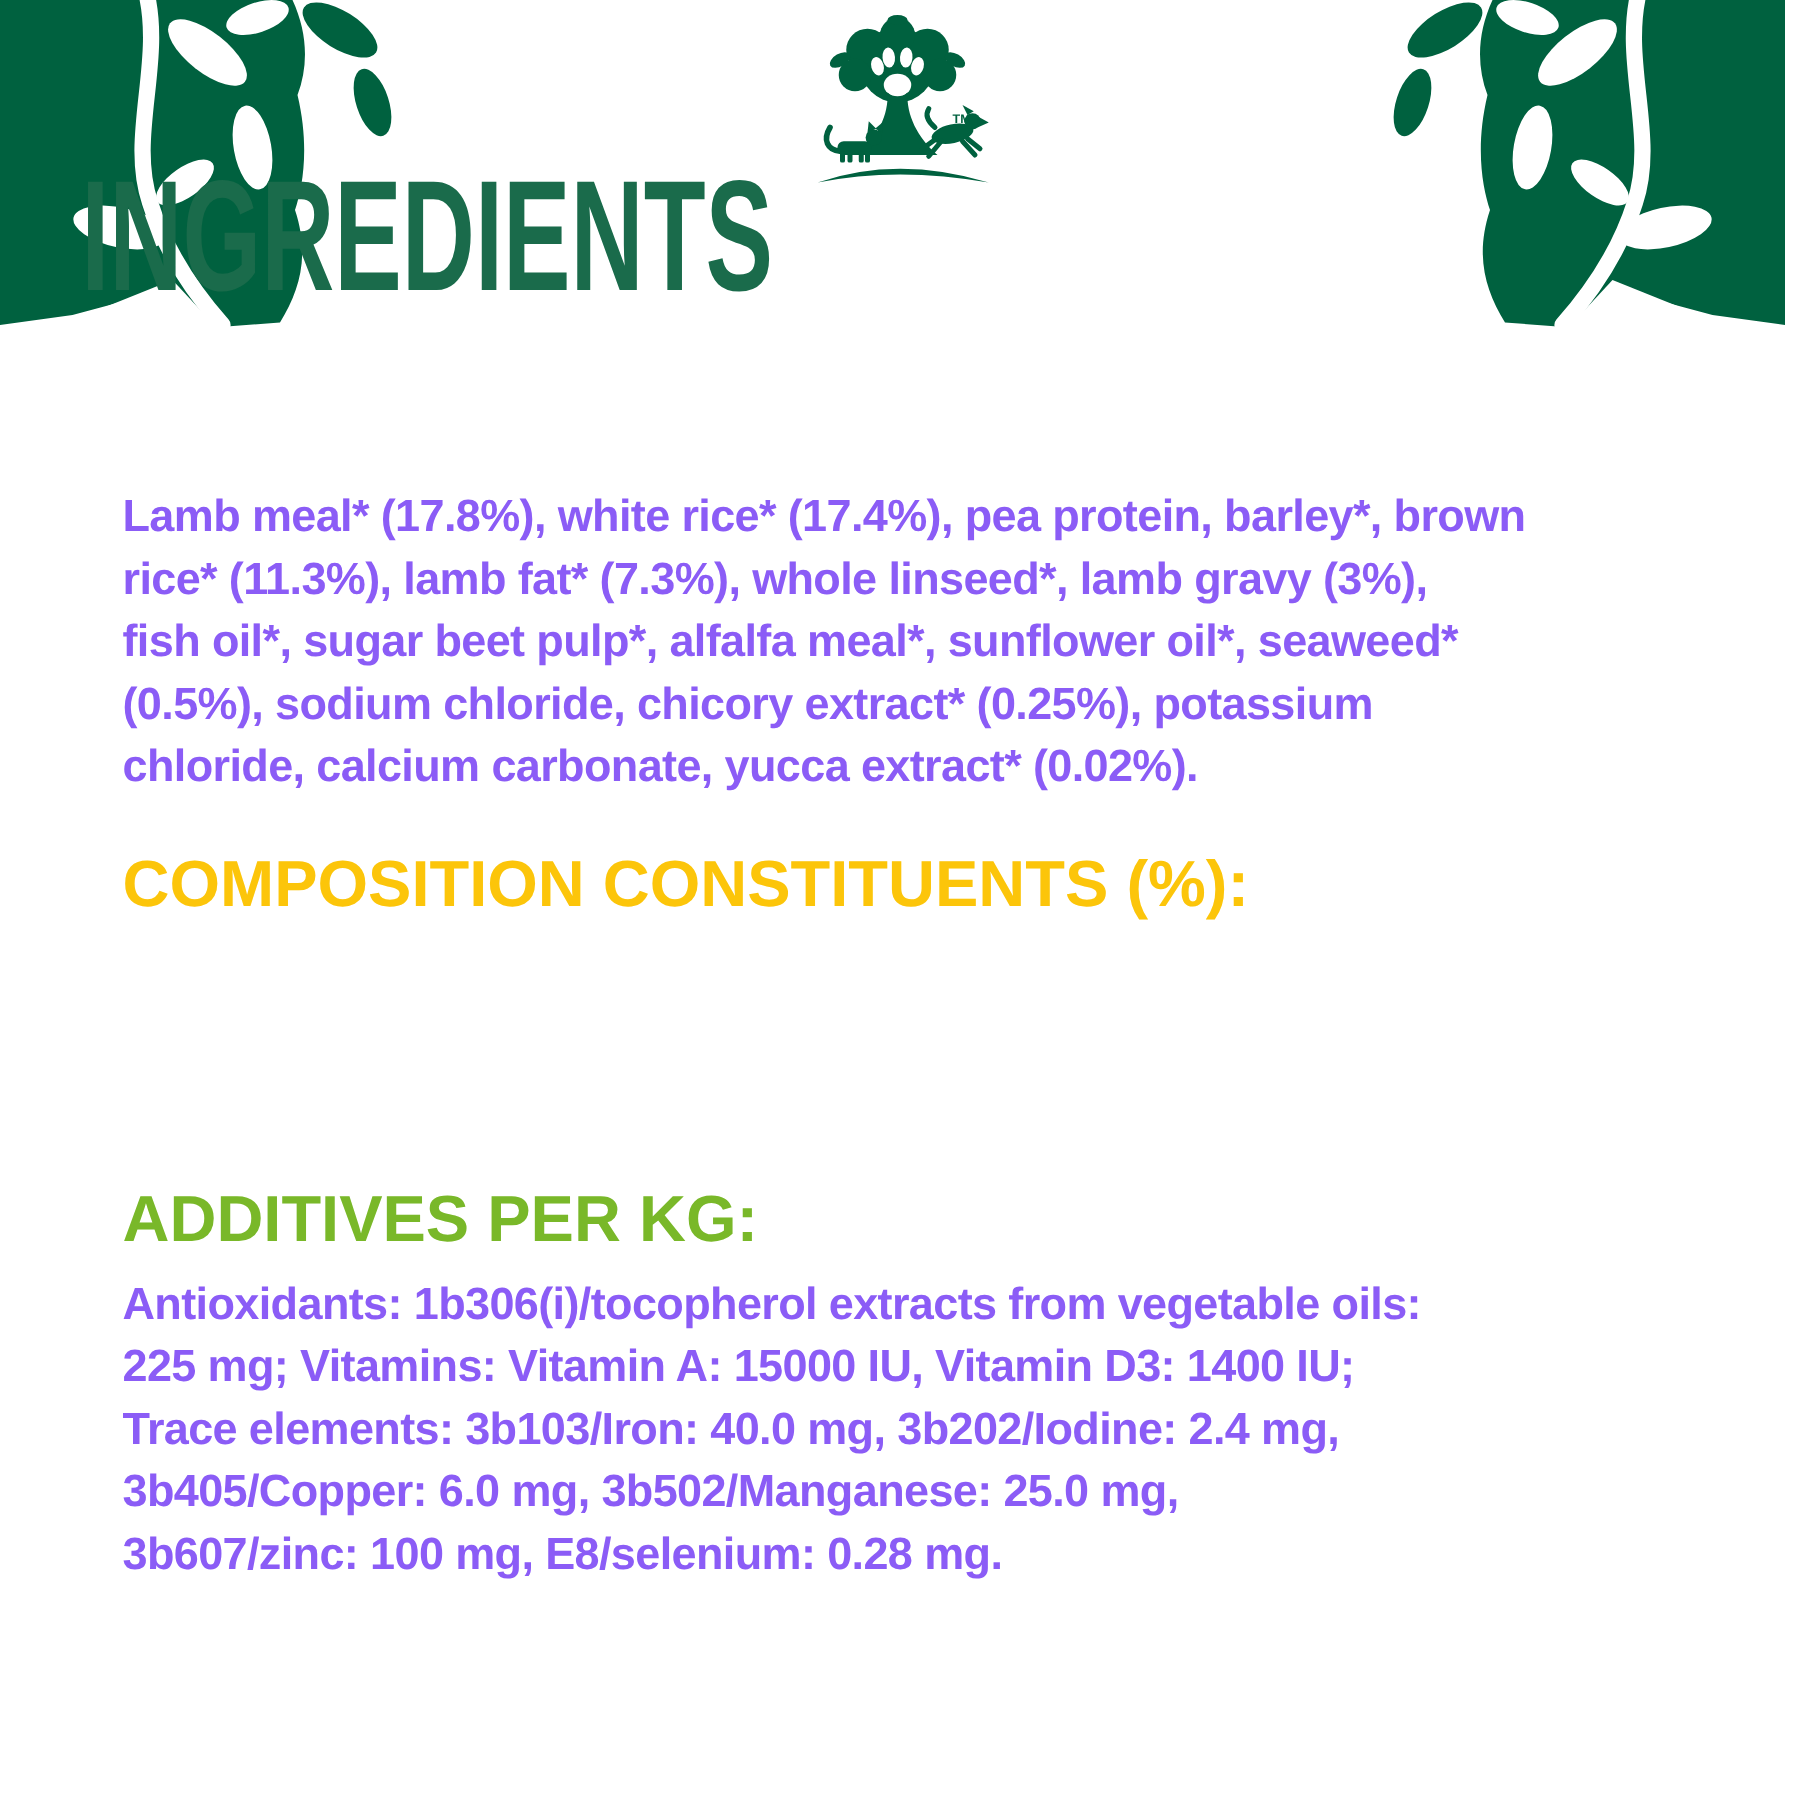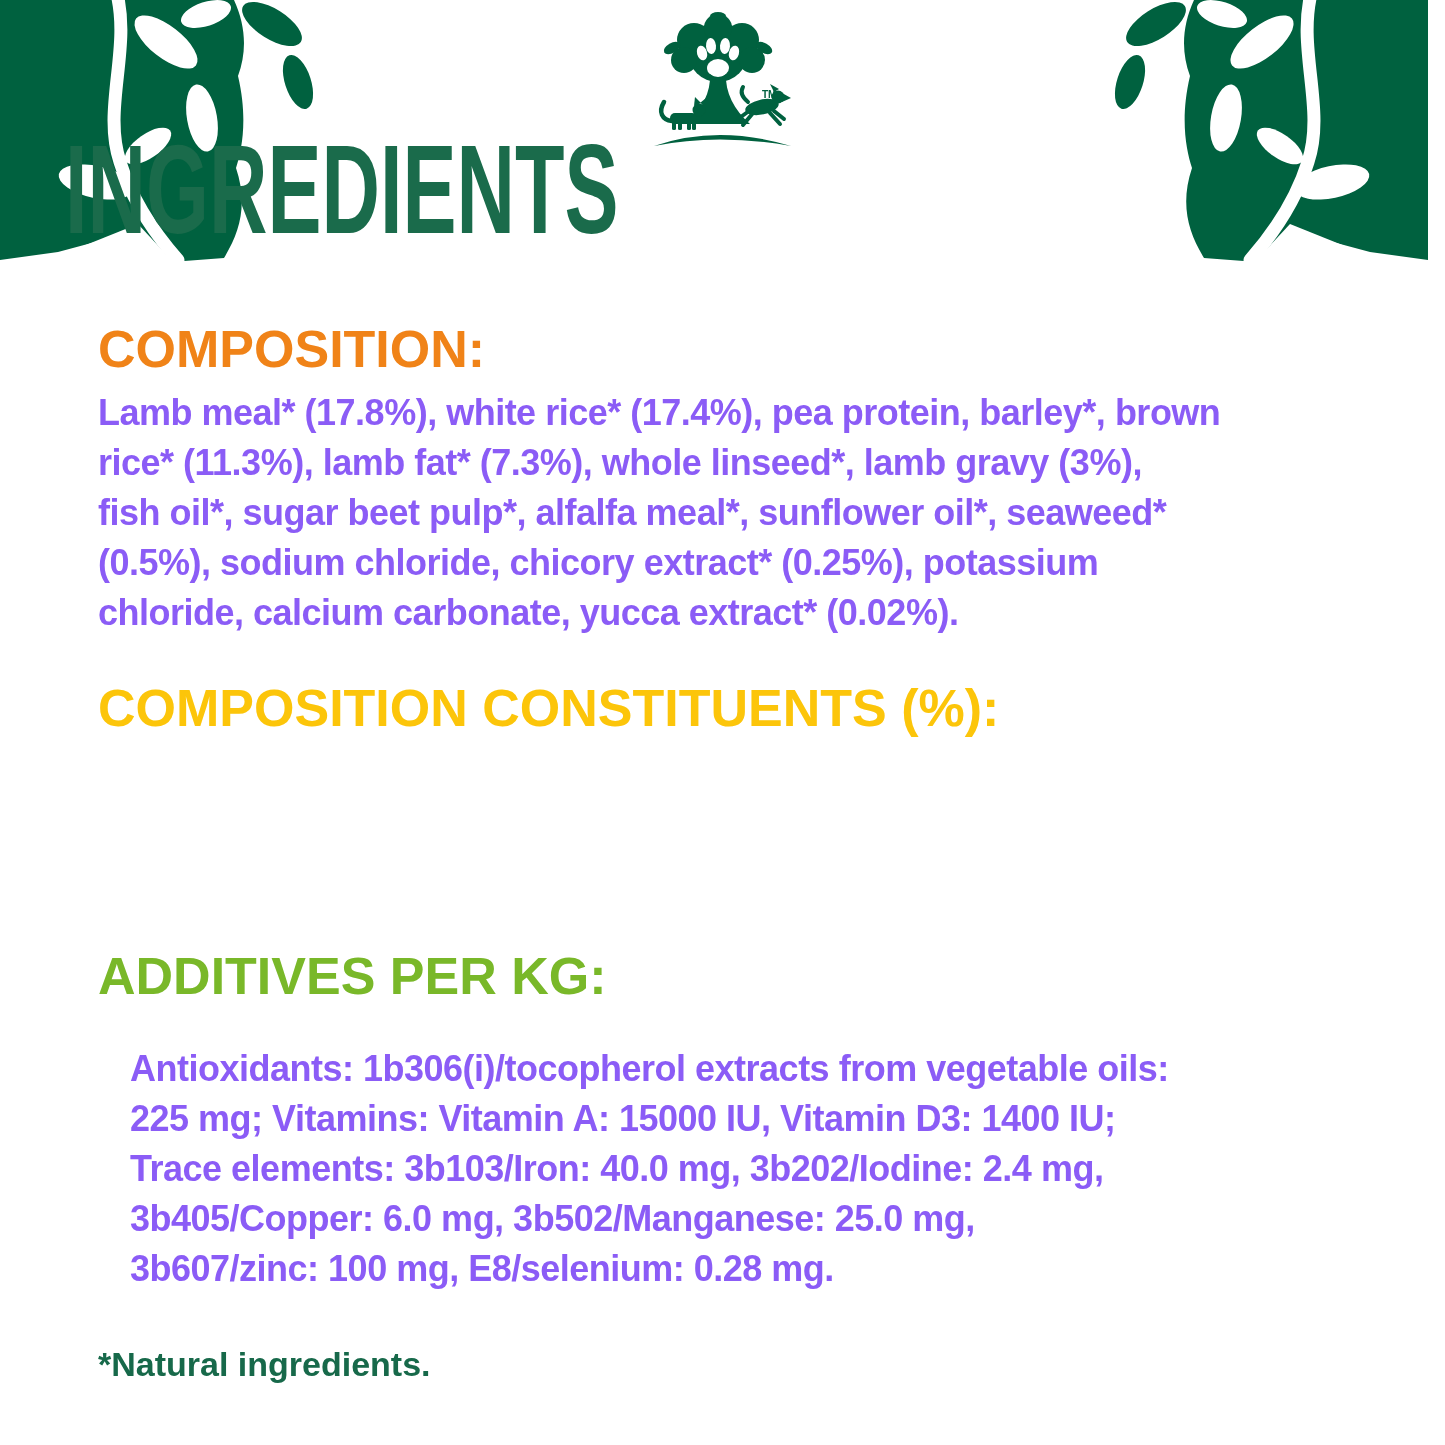--- a/index.html
+++ b/index.html
@@ -28,21 +28,21 @@
   .sec-body{
     position:absolute;left:98px;width:1300px;
     font-size:36px;font-weight:bold;line-height:50px;letter-spacing:-0.5px;
     color:#8b5cf6;white-space:pre-line;
   }
   .h-orange{color:#F08318;top:323px;}
   .h-yellow{color:#FCC50A;top:682px;}
   .h-lgreen{color:#79B829;top:950px;}
   .b-comp{top:388px;}
   .b-anal{top:753px;}
-  .b-addi{top:1044px;margin-left:32px;}
+  .b-addi{top:1018px;}
   .footnote{
     position:absolute;left:98px;top:1342px;width:1300px;
     font-size:34px;font-weight:bold;line-height:44px;color:#17694A;
   }
   .green-fill{fill:#00613F;}
   .green-stroke{stroke:#00613F;fill:none;stroke-linecap:round;}
   .white-fill{fill:#ffffff;}
   .white-stroke{stroke:#ffffff;fill:none;stroke-linecap:round;}
 </style>
 </head>
@@ -119,31 +119,29 @@
       <path class="green-stroke" stroke-width="4" d="M99,99 L88,107"></path>
       <path class="green-stroke" stroke-width="4" d="M103,101 L93,113"></path>
     </g>
     <text x="112" y="86" font-size="10" font-weight="bold" fill="#00613F" font-family="Liberation Sans, sans-serif">TM</text>
   </svg>
 
   <div class="title-wrap">
     <div class="title">INGREDIENTS</div>
   </div>
 
-  <div class="sec-heading h-orange">COMPOSITION:</div>
   <div class="sec-body b-comp">Lamb meal* (17.8%), white rice* (17.4%), pea protein, barley*, brown
 rice* (11.3%), lamb fat* (7.3%), whole linseed*, lamb gravy (3%),
 fish oil*, sugar beet pulp*, alfalfa meal*, sunflower oil*, seaweed*
 (0.5%), sodium chloride, chicory extract* (0.25%), potassium
 chloride, calcium carbonate, yucca extract* (0.02%).</div>
 
   <div class="sec-heading h-yellow">COMPOSITION CONSTITUENTS (%):</div>
 
   <div class="sec-heading h-lgreen">ADDITIVES PER KG:</div>
   <div class="sec-body b-addi">Antioxidants: 1b306(i)/tocopherol extracts from vegetable oils:
 225 mg; Vitamins: Vitamin A: 15000 IU, Vitamin D3: 1400 IU;
 Trace elements: 3b103/Iron: 40.0 mg, 3b202/Iodine: 2.4 mg,
 3b405/Copper: 6.0 mg, 3b502/Manganese: 25.0 mg,
 3b607/zinc: 100 mg, E8/selenium: 0.28 mg.</div>
 
-  <div class="footnote">*Natural ingredients.</div>
 
 </div>
 
 </body></html>

